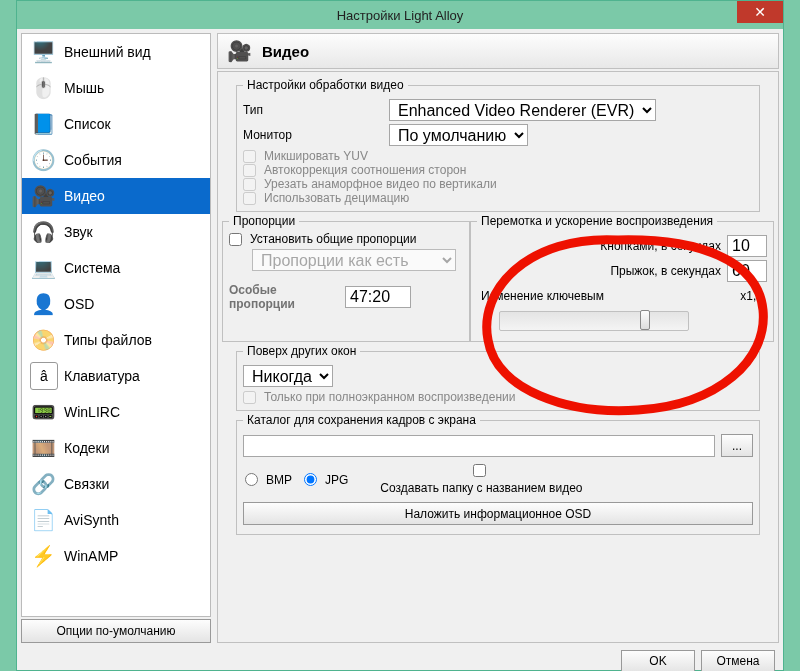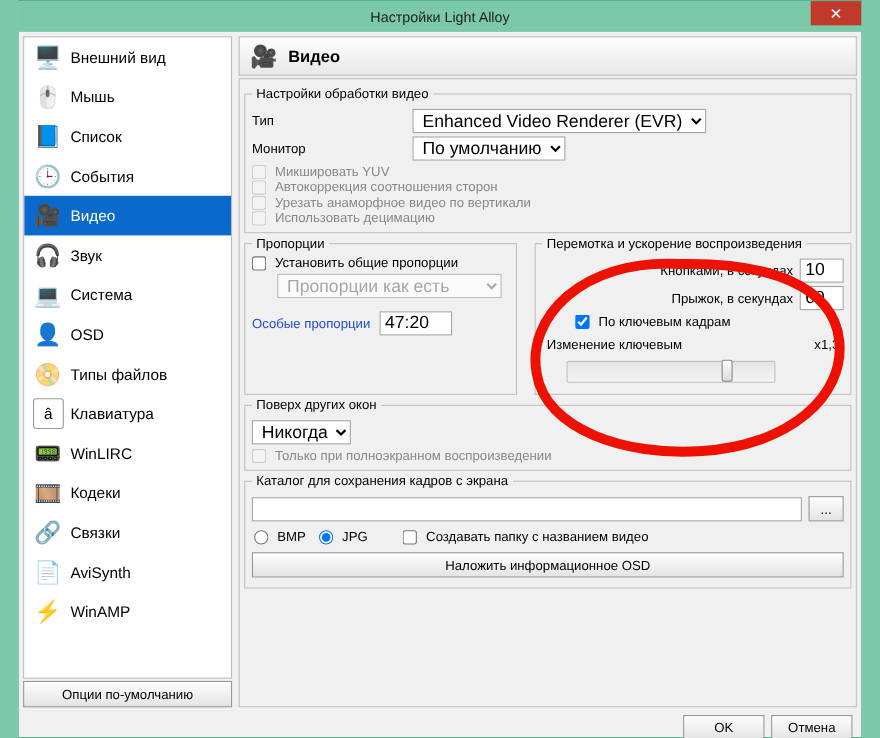--- a/index.html
+++ b/index.html
@@ -12,31 +12,31 @@
 .sidebar { width: 190px; background: #fff; border: 1px solid #bbb; overflow-y: auto; }
 .sidebar-item { display: flex; align-items: center; height: 36px; padding: 0 8px; cursor: pointer; gap: 6px; color: #000; }
 .sidebar-item.selected { background: #0a6acc; color: #fff; }
 .sidebar-item .ic { width: 28px; height: 28px; display: flex; align-items: center; justify-content: center; font-size: 20px; }
 .sidebar-item .lbl { font-size: 14px; }
 .main { flex: 1; display: flex; flex-direction: column; gap: 2px; }
 .section-header { height: 36px; background: linear-gradient(#fdfdfd, #e8e8e8); border: 1px solid #c0c0c0; display: flex; align-items: center; padding: 0 8px; gap: 8px; }
 .section-header .ic { width: 28px; height: 28px; display: flex; align-items: center; justify-content: center; font-size: 20px; }
 .section-header .title { font-size: 15px; font-weight: bold; }
 .panel { border: 1px solid #c0c0c0; background: #f0f0f0; padding: 4px; overflow: hidden; position: relative; }
-fieldset { border: 1px solid #c0c0c0; margin: 2px 0; padding: 4px 6px 6px 6px; font-size: 12px; }
+fieldset { border: 1px solid #c0c0c0; margin: 2px 14px; padding: 4px 6px 6px 6px; font-size: 12px; }
 legend { padding: 0 4px; color: #000; }
 .row { display: flex; align-items: center; gap: 6px; margin: 3px 0; min-height: 22px; }
 .label { color: #000; width: 140px; }
 select, input[type=text] { height: 22px; border: 1px solid #a6a6a6; background: #fff; padding: 0 4px; font-family: inherit; font-size: 16px; }
 select.full { flex: 1; }
 input[type=checkbox], input[type=radio] { margin-right: 4px; vertical-align: middle; }
 .chk { display: flex; align-items: center; gap: 4px; color: #888; }
 .chk.dark { color: #000; }
-.disabled { color: #1d4ed8; }
-.two-col { display: flex; gap: 16px; }
+.disabled { color: #737373; font-weight: bold; }
+.two-col { display: flex; gap: 0; }
 .small-input { width: 40px; }
 .wide-input { width: 66px; }
 .slider { width: 190px; height: 20px; position: relative; background: linear-gradient(#e4e4e4, #f4f4f4); border: 1px solid #c0c0c0; border-radius: 2px; }
 .slider .thumb { position: absolute; top: -2px; left: 140px; width: 10px; height: 20px; background: linear-gradient(#fcfcfc, #ddd); border: 1px solid #888; border-radius: 2px; }
 .footer { height: 28px; display: flex; align-items: center; justify-content: flex-end; gap: 6px; padding: 0 8px; }
 .btn { height: 23px; min-width: 74px; background: linear-gradient(#fdfdfd, #e4e4e4); border: 1px solid #999; cursor: pointer; font-family: inherit; font-size: 12px; padding: 0 10px; }
 .btn.small { min-width: 30px; }
 .btn.full { width: 100%; }
 .opt-btn { height: 24px; width: 190px; background: linear-gradient(#fdfdfd, #e4e4e4); border: 1px solid #999; cursor: pointer; font-family: inherit; font-size: 12px; }
 .path-input { flex: 1; background: #0a7f1f; color: #fff; border: 1px solid #333; height: 22px; padding: 0 4px; font-family: inherit; font-size: 12px; }
@@ -177,24 +177,20 @@
           <fieldset class="compact" style="flex:1;">
             <legend>Перемотка и ускорение воспроизведения</legend>
             <div class="row" style="justify-content:flex-end;">
                 <span>Кнопками, в секундах</span>
                 <input type="text" class="small-input" value="10" style="">
               </div>
             <div class="row" style="justify-content:flex-end;">
                 <span>Прыжок, в секундах</span>
                 <input type="text" class="small-input" value="60" style="">
               </div>
-            <div class="chk dark" style="margin-left:30px;">
-                <input type="checkbox" checked="" style="">
-                <span>По ключевым кадрам</span>
-              </div>
             <div class="row" style="justify-content:space-between;padding:0 4px;">
                 <span>Изменение ключевым</span>
                 <span>x1,3</span>
               </div>
             <div class="row">
                 <div class="slider" style="margin-left:22px;">
                   <div class="thumb"></div>
                 </div>
               </div>
           </fieldset>
@@ -219,21 +215,21 @@
           </div>
           <div class="radio-row">
             <label class="chk dark">
                 <input type="radio" name="fmt" style="">
                 <span>BMP</span>
               </label>
             <label class="chk dark">
                 <input type="radio" name="fmt" checked="" style="">
                 <span>JPG</span>
               </label>
-            <label class="chk dark" style="margin-left:20px;">
+            <label class="chk dark" style="margin-left:20px;flex-direction:column;">
                 <input type="checkbox" style="">
                 <span>Создавать папку с названием видео</span>
               </label>
           </div>
           <div class="row">
               <button class="btn full">Наложить информационное OSD</button>
             </div>
         </fieldset>
 
         <svg class="annotation" style="left:250px;top:158px;width:310px;height:190px;" viewBox="0 0 310 190">

